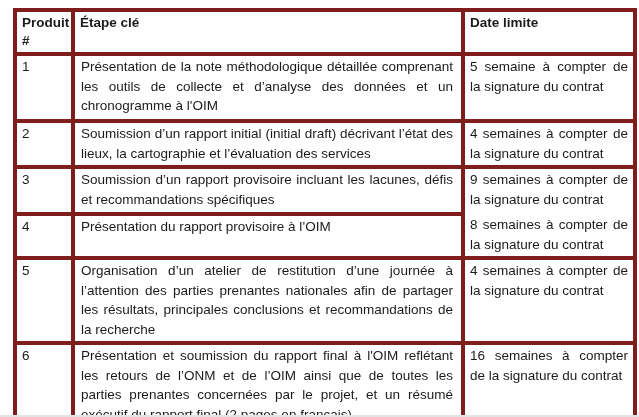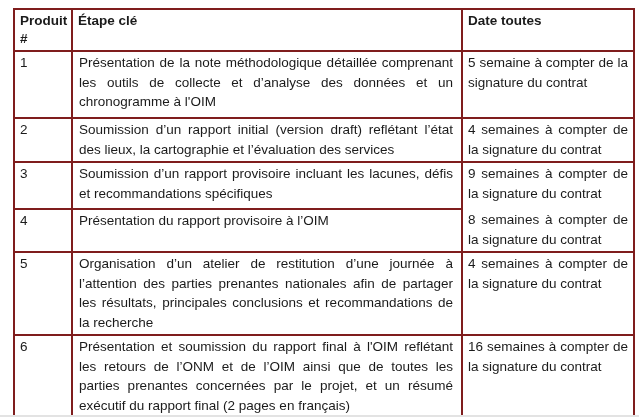--- a/index.html
+++ b/index.html
@@ -18,21 +18,21 @@
     left: 13px; top: 8px;
     width: 620px;
     border-collapse: collapse;
     table-layout: fixed;
   }
   col.c-num  { width: 58px; }
   col.c-step { width: 390px; }
   col.c-date { width: 172px; }
 
   th, td {
-    border: 2px solid #7f1d1d;
+    border: 4px solid #7f1d1d;
     vertical-align: top;
     font-size: 13.5px;
     line-height: 19.5px;
     padding: 1px 5px 2px 5px;
     overflow: hidden;
   }
   th {
     font-weight: bold;
     text-align: left;
     line-height: 18px;
@@ -73,32 +73,32 @@
   <table class="deliverables">
     <colgroup>
       <col class="c-num">
       <col class="c-step">
       <col class="c-date">
     </colgroup>
     <thead>
       <tr class="r-h">
         <th>Produit #</th>
         <th>Étape clé</th>
-        <th>Date toutes</th>
+        <th>Date limite</th>
       </tr>
     </thead>
     <tbody>
       <tr class="r-1">
         <td class="num">1</td>
         <td class="step">Présentation de la note méthodologique détaillée comprenant les outils de collecte et d’analyse des données et un chronogramme à l'OIM</td>
         <td class="deadline">5 semaine à compter de la signature du contrat</td>
       </tr>
       <tr class="r-2">
         <td class="num">2</td>
-        <td class="step">Soumission d’un rapport initial (version draft) reflétant l’état des lieux, la cartographie et l’évaluation des services</td>
+        <td class="step">Soumission d’un rapport initial (initial draft) décrivant l’état des lieux, la cartographie et l’évaluation des services</td>
         <td class="deadline">4 semaines à compter de la signature du contrat</td>
       </tr>
       <tr class="r-3">
         <td class="num">3</td>
         <td class="step">Soumission d’un rapport provisoire incluant les lacunes, défis et recommandations spécifiques</td>
         <td class="deadline nb-bottom">9 semaines à compter de la signature du contrat</td>
       </tr>
       <tr class="r-4">
         <td class="num">4</td>
         <td class="step">Présentation du rapport provisoire à l’OIM</td>

